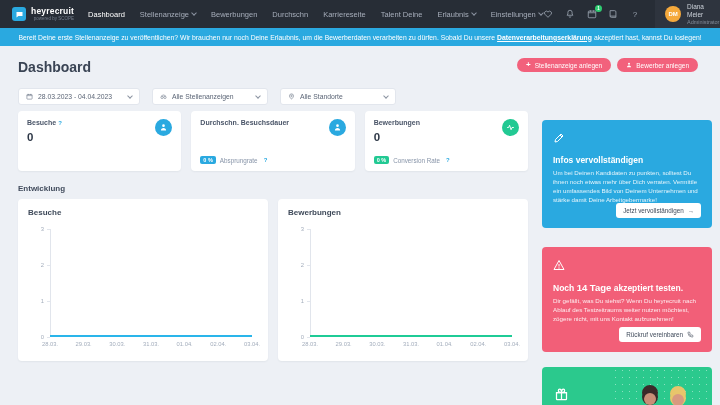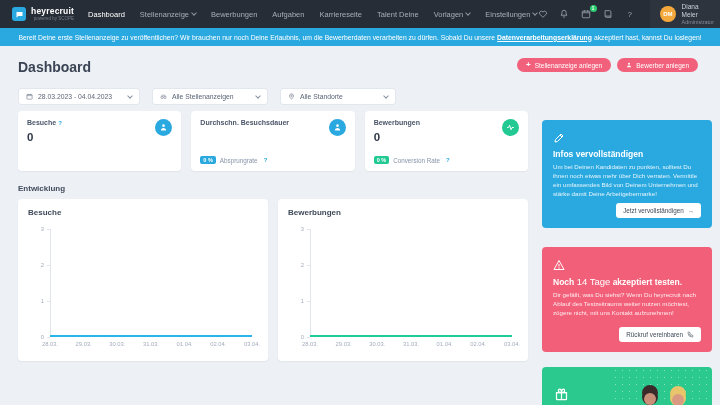--- a/index.html
+++ b/index.html
@@ -76,25 +76,25 @@
   .ytick { text-align:right; }
   .xtick { text-align:center; width:30px; }
   .axis-line { position:absolute; background:#e1e5ec; }
 
   
   .side-card { border-radius:4px; color:#fff; padding:10px 11px; position:relative; }
   .card-info { background:#2aa9e0; height:108px; }
   .card-trial { background:#f25f78; height:105px; margin-top:19px; }
   .card-gift { background:#2bc98d; height:60px; margin-top:15px; overflow:hidden; }
   .side-ico svg { width:12px; height:12px; }
-  .side-title { font-size:8.5px; font-weight:bold; margin-top:1px; }
+  .side-title { font-size:8.5px; font-weight:bold; margin-top:7px; }
   .side-body { font-size:6.2px; line-height:1.45; color:rgba(255,255,255,.88); margin-top:4px; }
   .side-btn { position:absolute; right:11px; bottom:10px; background:#fff; border:none; border-radius:3px; font-size:6.3px; color:#3f4a5a; padding:4px 7px; display:flex; align-items:center; gap:4px; cursor:pointer; font-family:inherit; }
   .side-btn svg { width:7px; height:7px; }
-  .trial-strong { font-weight:normal; font-size:9.5px; }
+  .trial-strong { font-weight:bold; font-size:9.5px; }
   .dots { position:absolute; right:0; top:0; width:100px; height:100%;
           background-image:radial-gradient(rgba(255,255,255,.45) .7px, transparent .8px);
           background-size:7px 7px; }
   .gift-ico { position:absolute; left:12px; top:20px; }
   .gift-ico svg { width:15px; height:15px; }
   .people { position:absolute; right:16px; bottom:-4px; }
 </style>
 </head>
 <body>
 
@@ -115,30 +115,30 @@
         <span>Dashboard</span>
       </span>
     <span class="nav-item">
         <span>Stellenanzeige</span>
         <span class="chev"></span>
       </span>
     <span class="nav-item">
         <span>Bewerbungen</span>
       </span>
     <span class="nav-item">
-        <span>Aufgaben</span>
+        <span>Durchschn</span>
       </span>
     <span class="nav-item">
         <span>Karriereseite</span>
       </span>
     <span class="nav-item">
         <span>Talent Deine</span>
       </span>
     <span class="nav-item">
-        <span>Vorlagen</span>
+        <span>Erlaubnis</span>
         <span class="chev"></span>
       </span>
     <span class="nav-item">
         <span>Einstellungen</span>
         <span class="chev"></span>
       </span>
   </nav>
   <div class="nav-right">
     <span class="nav-ico">
       <svg viewBox="0 0 24 24" fill="none" stroke="currentColor" stroke-width="2">

